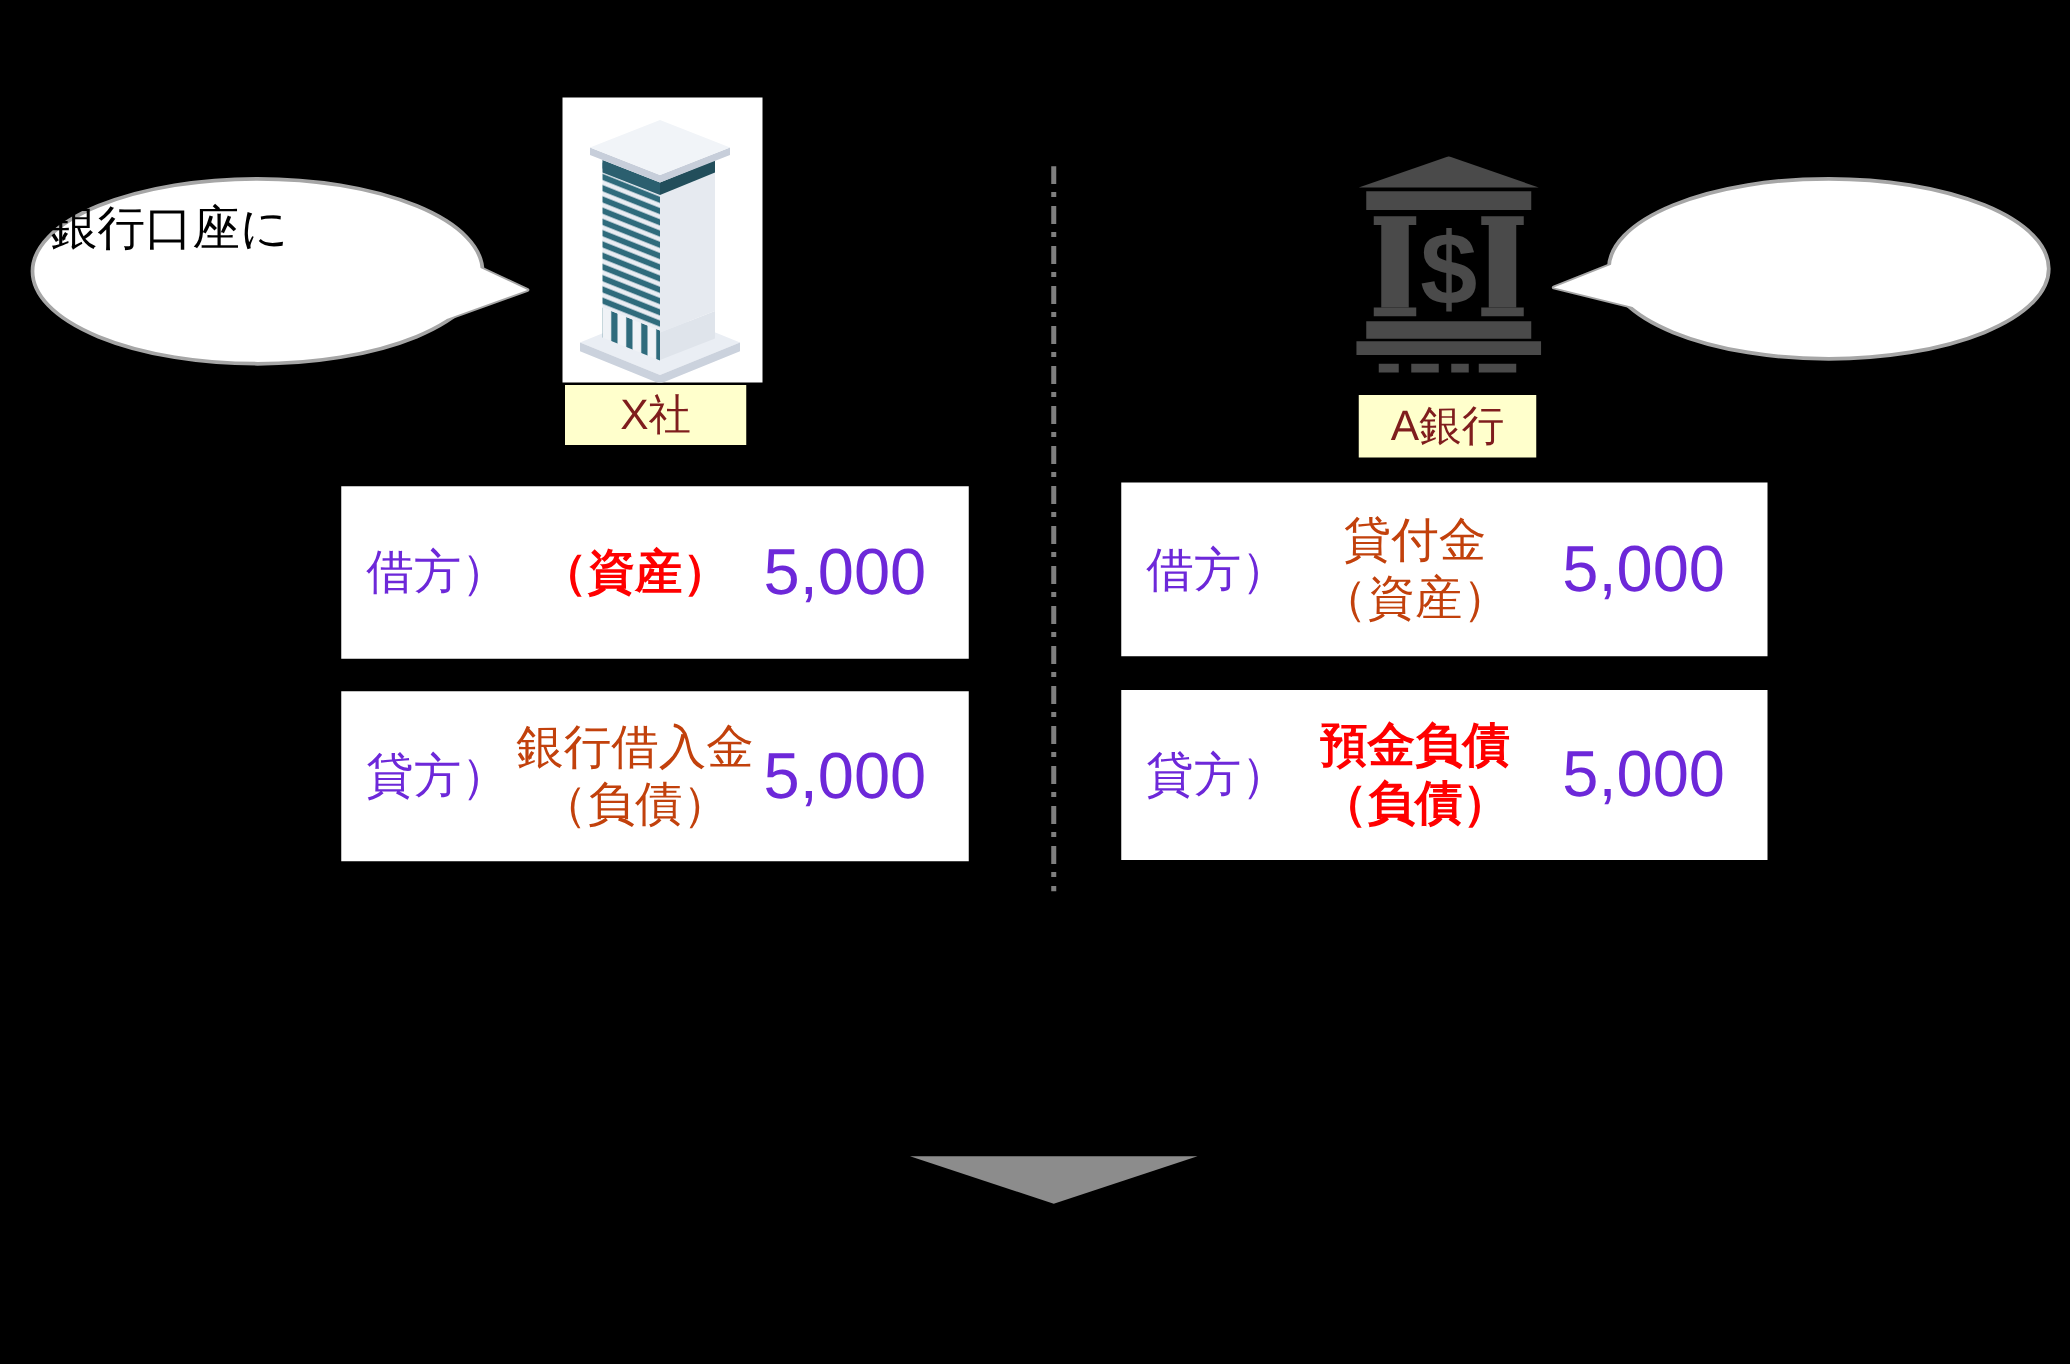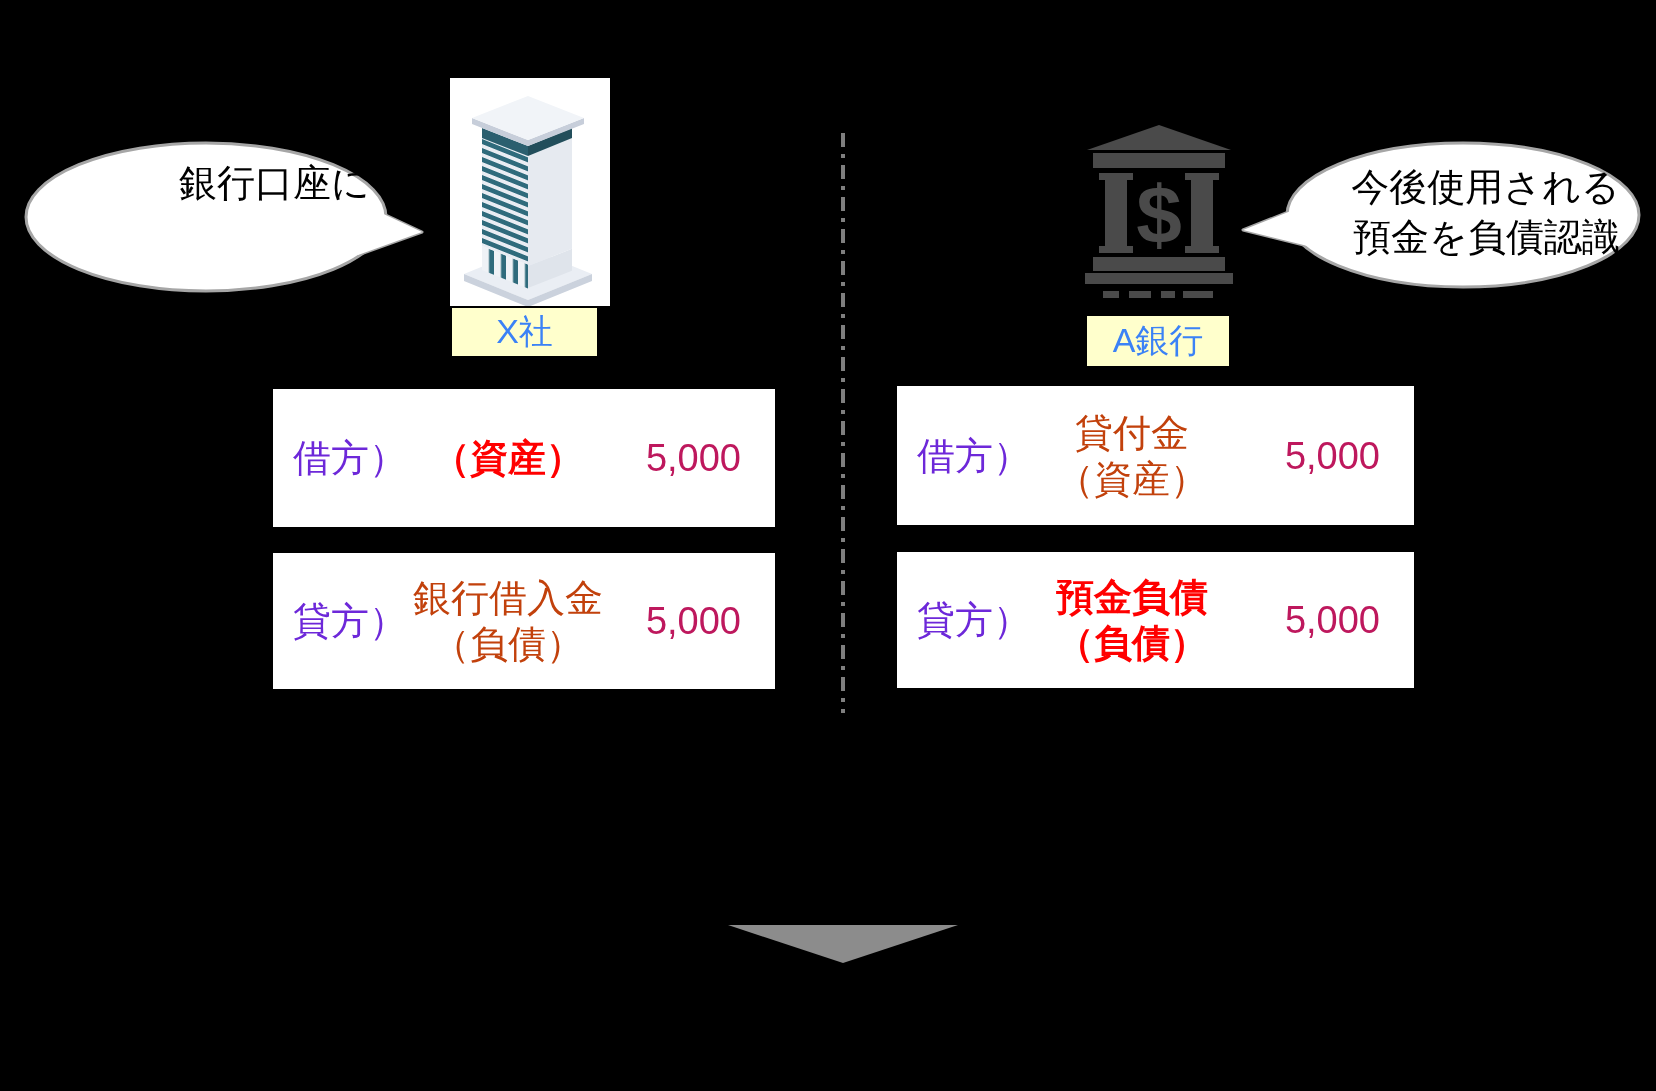--- a/index.html
+++ b/index.html
@@ -3,27 +3,27 @@
 <meta charset="utf-8">
 <style>
   html,body { margin:0; padding:0; background:#000; }
   .stage {
     position:relative; width:1656px; height:1091px; background:#000000;
     font-family:"Liberation Sans","DejaVu Sans",sans-serif; overflow:hidden;
   }
   
   .bubble-svg { position:absolute; }
   .bubble-text {
-    position:absolute; text-align:right; color:#000;
+    position:absolute; text-align:left; color:#000;
     font-size:38px; line-height:50px; font-weight:400; white-space:nowrap;
   }
   
   .entity-card { position:absolute; background:#ffffff; }
   .entity-tag {
-    position:absolute; background:#FFFFCC; color:#3b82f6;
+    position:absolute; background:#FFFFCC; color:#7f1d1d;
     display:flex; align-items:center; justify-content:center;
     font-size:34px; font-weight:400;
   }
   
   .divider {
     position:absolute; left:841px; top:133px; width:4px; height:580px;
     background:repeating-linear-gradient(to bottom,
       #7F7F7F 0px, #7F7F7F 14px, transparent 14px, transparent 21px,
       #7F7F7F 21px, #7F7F7F 25px, transparent 25px, transparent 32px);
   }
@@ -33,21 +33,21 @@
     position:absolute; left:20px; top:50%; transform:translateY(-50%);
     font-size:38px; color:#6d28d9; white-space:nowrap;
   }
   .jbox .acct {
     position:absolute; left:115px; width:240px; top:50%; transform:translateY(-50%);
     text-align:center; font-size:38px; line-height:46px; color:#c2410c;
   }
   .jbox .acct.red { color:#FF0000; font-weight:700; }
   .jbox .amt {
     position:absolute; right:34px; top:50%; transform:translateY(-50%);
-    font-size:38px; color:#be185d;
+    font-size:52px; color:#6d28d9;
   }
   
   .down-arrow {
     position:absolute; left:728px; top:925px; width:0; height:0;
     border-left:115px solid transparent; border-right:115px solid transparent;
     border-top:38px solid #8C8C8C;
   }
 </style>
 </head>
 <body>
@@ -127,24 +127,20 @@
   </svg>
   <div class="entity-tag" style="left:1087px; top:316px; width:142px; height:50px;">
     <span>A銀行</span>
   </div>
 
   <svg class="bubble-svg" style="left:1236px; top:138px;" width="414" height="156" viewBox="0 0 414 156">
     <path d="M95,57 L7,92 L88,112" fill="#ffffff" stroke="#A6A6A6" stroke-width="3" stroke-linejoin="round"></path>
     <ellipse cx="227" cy="77" rx="176" ry="72" fill="#ffffff" stroke="#A6A6A6" stroke-width="3"></ellipse>
     <path d="M95,57 L7,92 L88,112" fill="#ffffff"></path>
   </svg>
-  <div class="bubble-text" style="left:1310px; top:162px; width:310px;">
-    <div>今後使用される</div>
-    <div>預金を負債認識</div>
-  </div>
 
   <div class="jbox" style="left:273px; top:389px; width:502px; height:138px;">
     <div class="side">借方）</div>
     <div class="acct red">
       <div>（資産）</div>
     </div>
     <div class="amt">5,000</div>
   </div>
 
   <div class="jbox" style="left:273px; top:553px; width:502px; height:136px;">

